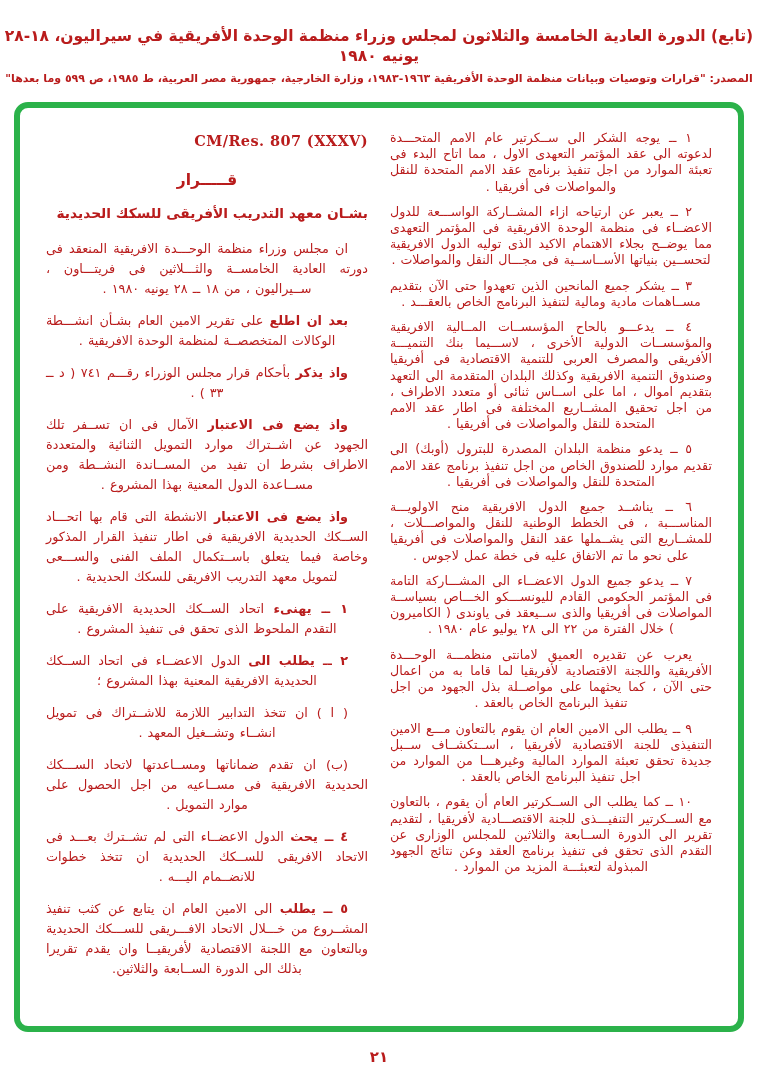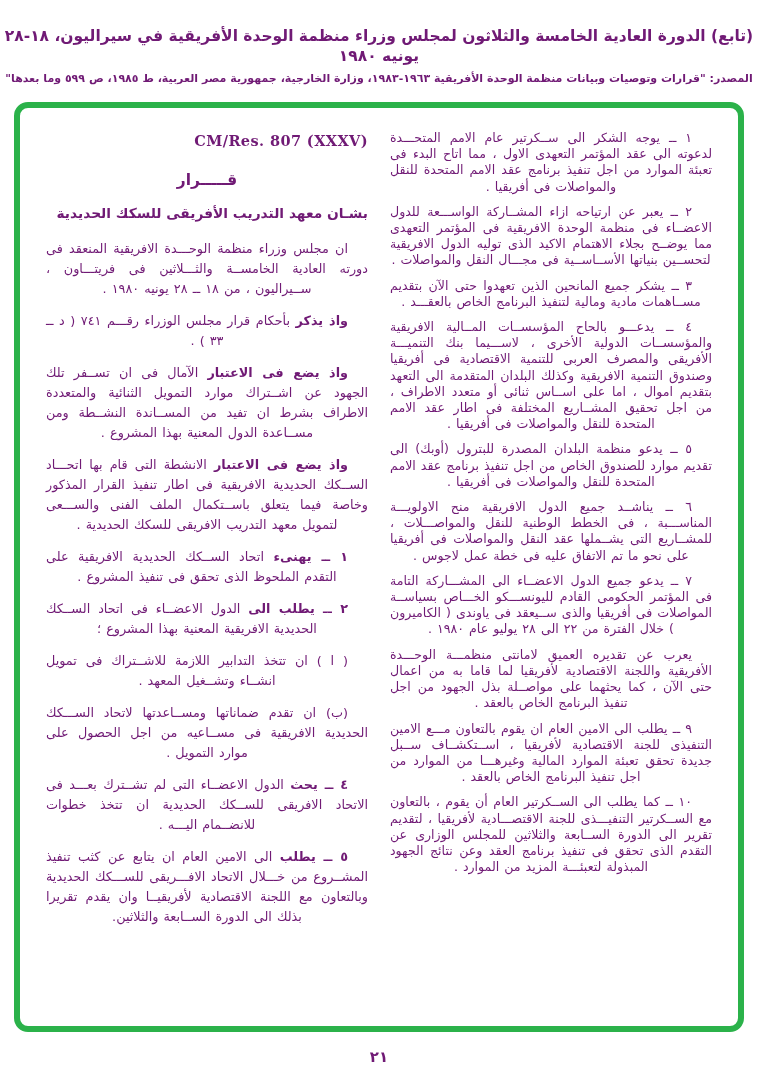--- a/index.html
+++ b/index.html
@@ -9,21 +9,21 @@
     width: 758px;
     height: 1078px;
     overflow: hidden;
     font-family: "DejaVu Sans", sans-serif;
   }
   .page {
     position: relative;
     width: 758px;
     height: 1078px;
     background: #ffffff;
-    color: #701a75;
+    color: #b91c1c;
   }
   .header {
     direction: rtl;
     text-align: center;
     padding-top: 26px;
   }
   .header-line1 {
     font-weight: bold;
     font-size: 15.5px;
     line-height: 20px;
@@ -119,20 +119,21 @@
         <p class="para"><span class="lead"></span><span>يعرب عن تقديره العميق لامانتى منظمـــة الوحـــدة الأفريقية واللجنة الاقتصادية لأفريقيا لما قاما به من اعمال حتى الآن ، كما يحثهما على مواصــلة بذل الجهود من اجل تنفيذ البرنامج الخاص بالعقد .</span></p>
         <p class="para"><span class="lead"></span><span>٩ ــ يطلب الى الامين العام ان يقوم بالتعاون مـــع الامين التنفيذى للجنة الاقتصادية لأفريقيا ، اســتكشــاف ســبل جديدة تحقق تعبئة الموارد المالية وغيرهـــا من الموارد من اجل تنفيذ البرنامج الخاص بالعقد .</span></p>
         <p class="para"><span class="lead"></span><span>١٠ ــ كما يطلب الى الســكرتير العام أن يقوم ، بالتعاون مع الســكرتير التنفيـــذى للجنة الاقتصـــادية لأفريقيا ، لتقديم تقرير الى الدورة الســابعة والثلاثين للمجلس الوزارى عن التقدم الذى تحقق فى تنفيذ برنامج العقد وعن نتائج الجهود المبذولة لتعبئـــة المزيد من الموارد .</span></p>
       </section>
 
       <section class="col col-left">
         <div class="docref">CM/Res. 807 (XXXV)</div>
         <div class="res-title">قـــــرار</div>
         <div class="res-subtitle">بشـان معهد التدريب الأفريقى للسكك الحديدية</div>
         <p class="para"><span class="lead"></span><span>ان مجلس وزراء منظمة الوحـــدة الافريقية المنعقد فى دورته العادية الخامســة والثـــلاثين فى فريتـــاون ، ســيراليون ، من ١٨ ــ ٢٨ يونيه ١٩٨٠ .</span></p>
+        <p class="para"><span class="lead">بعد ان اطلع</span><span> على تقرير الامين العام بشـأن انشـــطة الوكالات المتخصصــة لمنظمة الوحدة الافريقية .</span></p>
         <p class="para"><span class="lead">واذ يذكر</span><span> بأحكام قرار مجلس الوزراء رقـــم ٧٤١ ( د ــ ٣٣ ) .</span></p>
         <p class="para"><span class="lead">واذ يضع فى الاعتبار</span><span> الآمال فى ان تســفر تلك الجهود عن اشــتراك موارد التمويل الثنائية والمتعددة الاطراف بشرط ان تفيد من المســاندة النشــطة ومن مســاعدة الدول المعنية بهذا المشروع .</span></p>
         <p class="para"><span class="lead">واذ يضع فى الاعتبار</span><span> الانشطة التى قام بها اتحـــاد الســكك الحديدية الافريقية فى اطار تنفيذ القرار المذكور وخاصة فيما يتعلق باســتكمال الملف الفنى والســـعى لتمويل معهد التدريب الافريقى للسكك الحديدية .</span></p>
         <p class="para"><span class="lead">١ ــ يهنىء</span><span> اتحاد الســكك الحديدية الافريقية على التقدم الملحوظ الذى تحقق فى تنفيذ المشروع .</span></p>
         <p class="para"><span class="lead">٢ ــ يطلب الى</span><span> الدول الاعضــاء فى اتحاد الســكك الحديدية الافريقية المعنية بهذا المشروع ؛</span></p>
         <p class="para"><span class="lead"></span><span>( ا ) ان تتخذ التدابير اللازمة للاشــتراك فى تمويل انشــاء وتشــغيل المعهد .</span></p>
         <p class="para"><span class="lead"></span><span>(ب) ان تقدم ضماناتها ومســاعدتها لاتحاد الســـكك الحديدية الافريقية فى مســاعيه من اجل الحصول على موارد التمويل .</span></p>
         <p class="para"><span class="lead">٤ ــ يحث</span><span> الدول الاعضــاء التى لم تشــترك بعـــد فى الاتحاد الافريقى للســكك الحديدية ان تتخذ خطوات للانضــمام اليـــه .</span></p>
         <p class="para"><span class="lead">٥ ــ يطلب</span><span> الى الامين العام ان يتابع عن كثب تنفيذ المشــروع من خـــلال الاتحاد الافـــريقى للســـكك الحديدية وبالتعاون مع اللجنة الاقتصادية لأفريقيــا وان يقدم تقريرا بذلك الى الدورة الســابعة والثلاثين.</span></p>
       </section>

